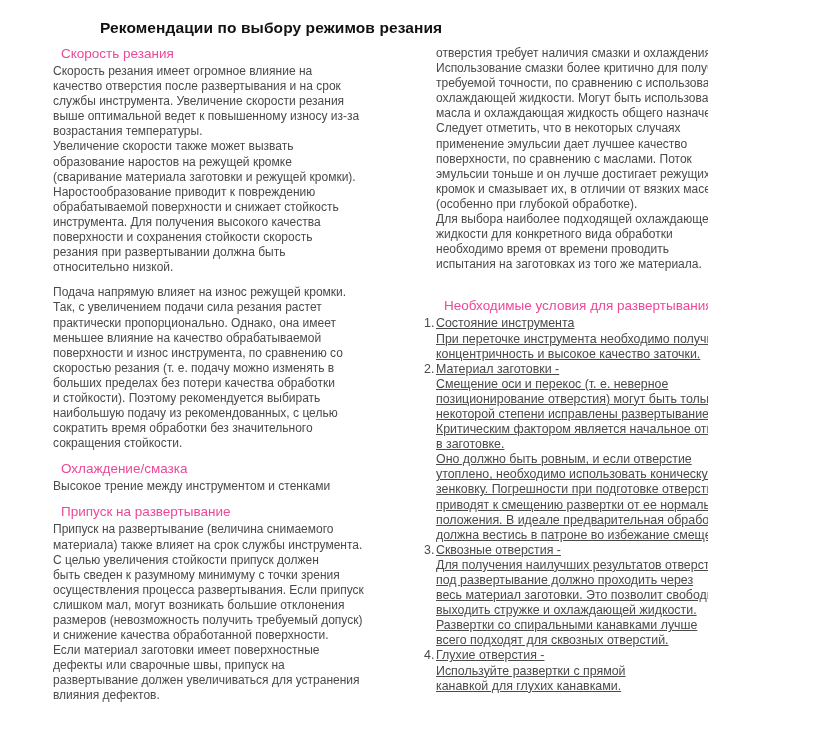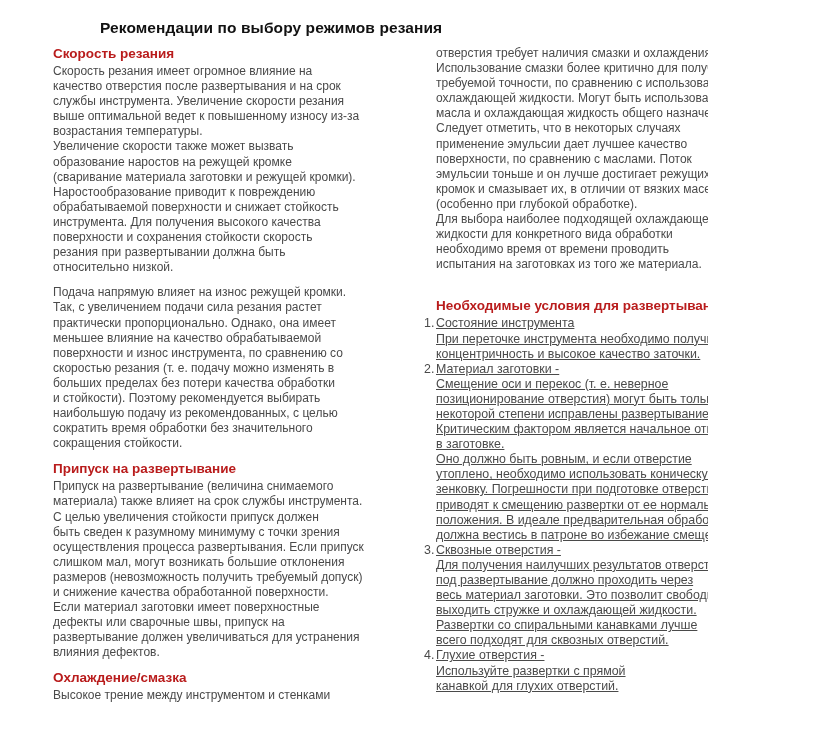--- a/index.html
+++ b/index.html
@@ -36,23 +36,23 @@
   .col-right {
     left: 424px;
     width: 388px;
   }
   .section {
     margin: 0 0 10px 0;
   }
   .section-heading {
     font-size: 13.5px;
     line-height: 16px;
-    font-weight: bold;
-    color: #b91c1c;
-    margin: 0 0 2px 0;
+    font-weight: normal;
+    color: #ec4899;
+    margin: 0 0 2px 8px;
     white-space: pre;
   }
   .body-text {
     font-size: 12px;
     line-height: 15.1px;
     color: #4a4a4a;
     white-space: pre;
     margin: 0;
   }
   .indented {
@@ -119,38 +119,38 @@
 поверхности и износ инструмента, по сравнению со
 скоростью резания (т. е. подачу можно изменять в
 больших пределах без потери качества обработки
 и стойкости). Поэтому рекомендуется выбирать
 наибольшую подачу из рекомендованных, с целью
 сократить время обработки без значительного
 сокращения стойкости.</p>
     </div>
 
     <div class="section">
+      <h2 class="section-heading">Охлаждение/смазка</h2>
+      <p class="body-text">Высокое трение между инструментом и стенками</p>
+    </div>
+
+    <div class="section">
       <h2 class="section-heading">Припуск на развертывание</h2>
       <p class="body-text">Припуск на развертывание (величина снимаемого
 материала) также влияет на срок службы инструмента.
 С целью увеличения стойкости припуск должен
 быть сведен к разумному минимуму с точки зрения
 осуществления процесса развертывания. Если припуск
 слишком мал, могут возникать большие отклонения
 размеров (невозможность получить требуемый допуск)
 и снижение качества обработанной поверхности.
 Если материал заготовки имеет поверхностные
 дефекты или сварочные швы, припуск на
 развертывание должен увеличиваться для устранения
 влияния дефектов.</p>
-    </div>
-
-    <div class="section">
-      <h2 class="section-heading">Охлаждение/смазка</h2>
-      <p class="body-text">Высокое трение между инструментом и стенками</p>
     </div>
 
   </div>
 
   <div class="col col-right">
 
     <p class="body-text indented">отверстия требует наличия смазки и охлаждения.
 Использование смазки более критично для получения
 требуемой точности, по сравнению с использованием
 охлаждающей жидкости. Могут быть использованы
@@ -202,21 +202,21 @@
 весь материал заготовки. Это позволит свободно
 выходить стружке и охлаждающей жидкости.
 Развертки со спиральными канавками лучше
 всего подходят для сквозных отверстий.</span>
         </div>
 
         <div class="num-item">
           <span class="num">4.</span>
           <span class="item-text">Глухие отверстия -
 Используйте развертки с прямой
-канавкой для глухих отверстий.</span>
+канавкой для глухих канавками.</span>
         </div>
 
       </div>
     </div>
 
   </div>
 
 </div>
 
 </body></html>

